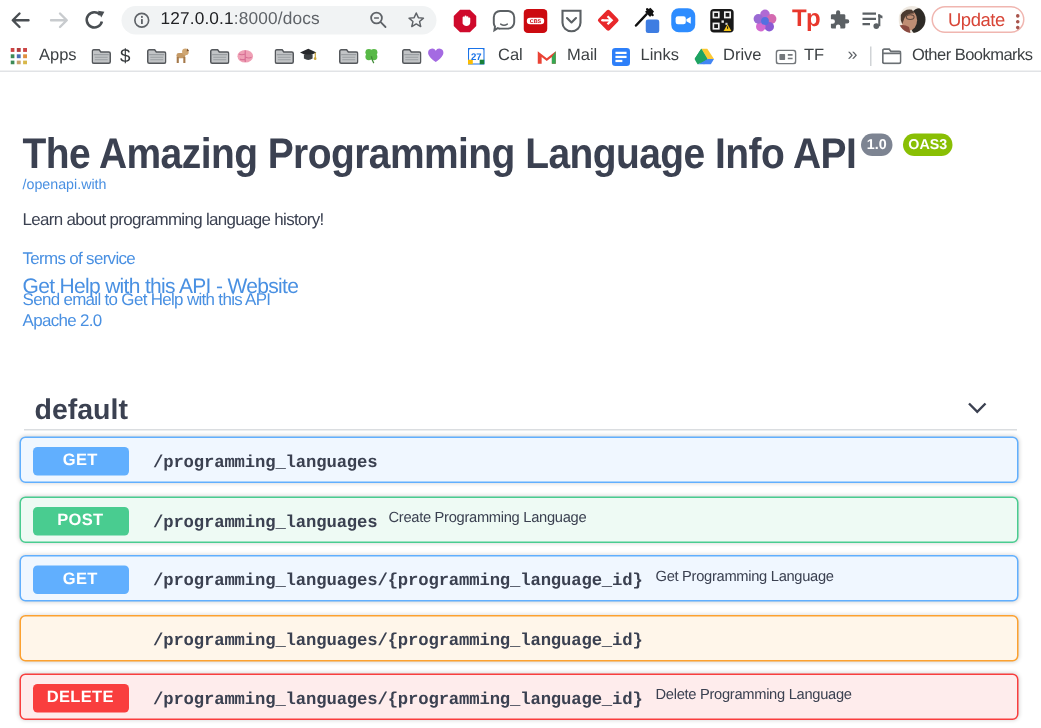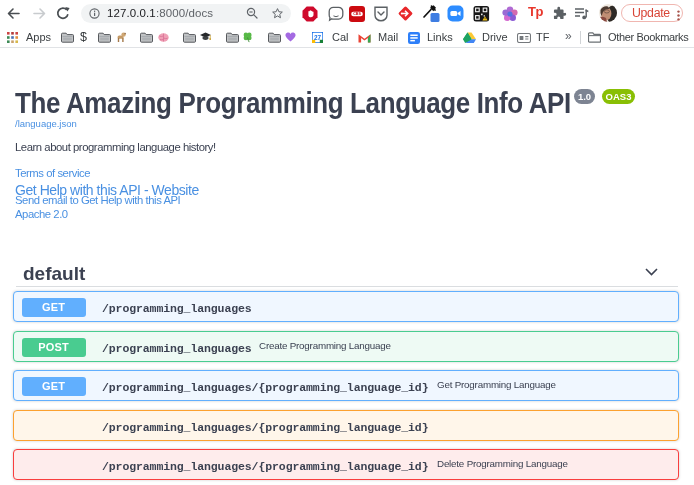--- a/index.html
+++ b/index.html
@@ -120,21 +120,21 @@
 
   <svg class="abs" style="left:502px;top:6px" width="16" height="16" viewBox="0 0 16 16">
     <circle cx="8" cy="3.6" r="3.2" fill="#b06ad4"></circle>
     <circle cx="12.4" cy="6.6" r="3.2" fill="#d46ab0"></circle>
     <circle cx="10.8" cy="11.8" r="3.2" fill="#8a5ad4"></circle>
     <circle cx="5.2" cy="11.8" r="3.2" fill="#d46ad0"></circle>
     <circle cx="3.6" cy="6.6" r="3.2" fill="#9a6ad4"></circle>
     <circle cx="8" cy="8" r="2.6" fill="#5470e0"></circle>
   </svg>
 
-  <div class="abs" style="left:528px;top:4px;font-size:13px;font-weight:bold;color:#e8372c;letter-spacing:-0.5px;">Tp</div>
+  <div class="abs" style="left:528px;top:4px;font-size:16px;font-weight:bold;color:#e8372c;letter-spacing:-0.5px;">Tp</div>
 
   <svg class="abs" style="left:552px;top:6px" width="15" height="15" viewBox="0 0 24 24">
     <path d="M20.5 11 h-2 V7 a1.5 1.5 0 0 0-1.5-1.5 h-4 v-2 a2.2 2.2 0 1 0-4.4 0 v2 H4.6 A1.5 1.5 0 0 0 3.1 7 v3.8 h1.9 a2.4 2.4 0 1 1 0 4.8 H3.1 v3.8 a1.5 1.5 0 0 0 1.5 1.5 h3.8 v-1.9 a2.4 2.4 0 1 1 4.8 0 v1.9 H17 a1.5 1.5 0 0 0 1.5-1.5 v-4 h2 a2.2 2.2 0 1 0 0-4.4 z" fill="#5b6064"></path>
   </svg>
 
   <svg class="abs" style="left:574px;top:7px" width="15" height="13" viewBox="0 0 15 13">
     <path d="M1 2 h9 M1 5.5 h9 M1 9 h5" stroke="#5b6064" stroke-width="1.5"></path>
     <circle cx="10.2" cy="10.4" r="1.9" fill="#5b6064"></circle>
     <rect x="11.5" y="2.5" width="1.4" height="8" fill="#5b6064"></rect>
     <path d="M11.5 2.5 l2.8 1 v1.8 l-2.8-1 z" fill="#5b6064"></path>
@@ -271,21 +271,21 @@
   <svg class="abs" style="left:588px;top:32px" width="13" height="11" viewBox="0 0 13 11">
     <path d="M0.5 1.8 a1 1 0 0 1 1-1 h3.3 l1.2 1.5 h5.5 a1 1 0 0 1 1 1 v5.9 a1 1 0 0 1-1 1 h-10 a1 1 0 0 1-1-1 z" fill="none" stroke="#6b7074" stroke-width="1.2"></path>
     <path d="M0.5 3.6 h12" stroke="#6b7074" stroke-width="1.1"></path>
   </svg>
   <div class="bk" style="left:608px;letter-spacing:-0.35px;">Other Bookmarks</div>
 </div>
 
 <div class="abs title">The Amazing Programming Language Info API</div>
 <div class="badge" style="left:574px;top:89px;width:21px;background:#7d8492;">1.0</div>
 <div class="badge" style="left:602px;top:89px;width:33px;background:#89bf04;">OAS3</div>
-<div class="abs link" style="left:15px;top:118px;font-size:9.5px;">/language.json</div>
+<div class="abs link" style="left:15px;top:118px;font-size:9.5px;">/openapi.with</div>
 <div class="abs" style="left:15px;top:141px;font-size:11.3px;color:#3b4151;letter-spacing:-0.45px;">Learn about programming language history!</div>
 <div class="abs link" style="left:15px;top:167px;font-size:11.3px;letter-spacing:-0.45px;">Terms of service</div>
 <div class="abs link" style="left:15px;top:182px;font-size:14px;letter-spacing:-0.45px;">Get Help with this API - Website</div>
 <div class="abs link" style="left:15px;top:194px;font-size:11.3px;letter-spacing:-0.45px;">Send email to Get Help with this API</div>
 <div class="abs link" style="left:15px;top:208px;font-size:11.3px;letter-spacing:-0.45px;">Apache 2.0</div>
 <div class="abs" style="left:23px;top:263px;font-size:19px;font-weight:bold;color:#3b4151;">default</div>
 <svg class="abs" style="left:645px;top:268px" width="13" height="8" viewBox="0 0 13 8">
   <path d="M1 1 L6.5 6.5 L12 1" stroke="#3b4151" stroke-width="1.6" fill="none"></path>
 </svg>
 <div class="abs" style="left:16px;top:286px;width:662px;height:1px;background:#dadde0;"></div>
@@ -301,15 +301,16 @@
 </div>
 <div class="opblock blk-get" style="top:370px;">
   <div class="method get">GET</div>
   <div class="path">/programming_languages/{programming_language_id}</div>
   <div class="desc" style="left:423px;">Get Programming Language</div>
 </div>
 <div class="opblock blk-put" style="top:410px;">
   <div class="path">/programming_languages/{programming_language_id}</div>
 </div>
 <div class="opblock blk-del" style="top:449px;">
+  <div class="method del">DELETE</div>
   <div class="path">/programming_languages/{programming_language_id}</div>
   <div class="desc" style="left:423px;">Delete Programming Language</div>
 </div>
 
 </body></html>

